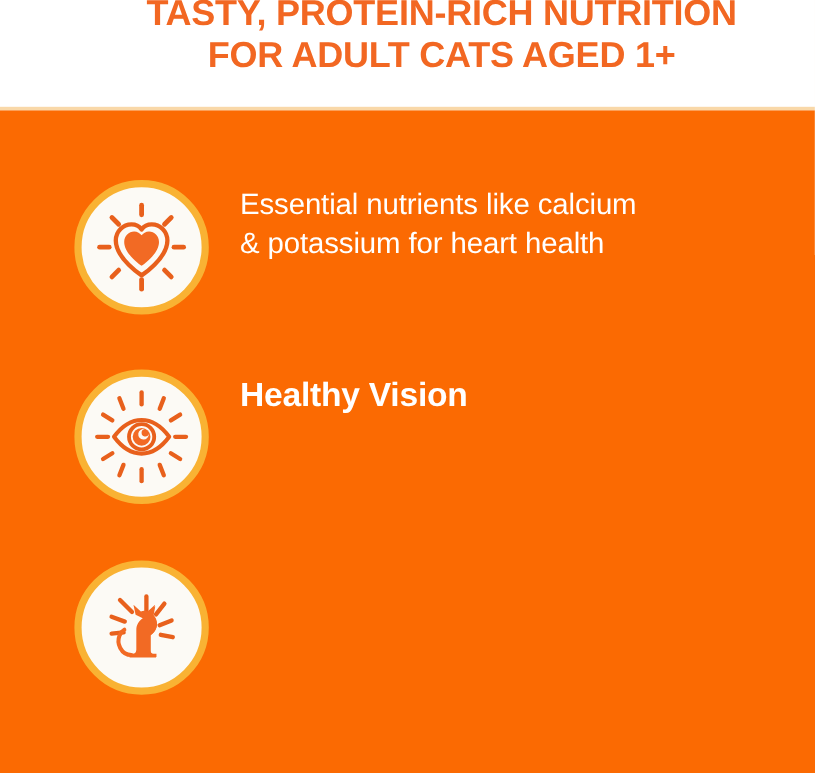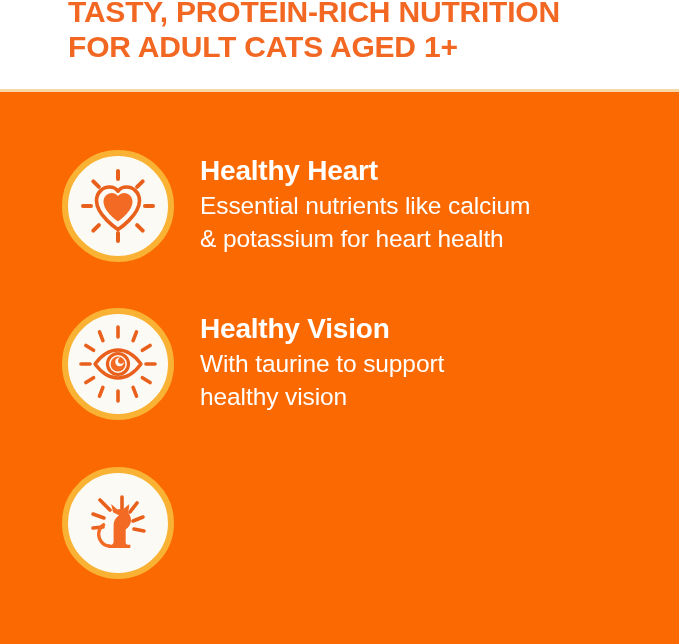--- a/index.html
+++ b/index.html
@@ -21,20 +21,21 @@
   }
 
   
   #header-band {
     position: absolute;
     left: 0;
     top: 0;
     width: 679px;
     height: 90px;
     background: #ffffff;
+    text-align: center;
   }
   #headline {
     position: absolute;
     left: 68px;
     top: -6px;
     width: 600px;
     color: #F26722;
     font-family: "Liberation Sans", sans-serif;
     font-weight: bold;
     font-size: 30px;
@@ -144,21 +145,20 @@
             <line x1="39" y1="74" x2="39" y2="66"></line>
             <line x1="14.3" y1="63.7" x2="19.9" y2="58.1"></line>
             <line x1="4" y1="39" x2="12" y2="39"></line>
             <line x1="14.3" y1="14.3" x2="19.9" y2="19.9"></line>
           </g>
           <path d="M39 62.5 C39 62.5 17.5 48.5 17.5 33.5 C17.5 25.8 23.6 20 30.6 20 C34.6 20 37.4 22 39 24.2 C40.6 22 43.4 20 47.4 20 C54.4 20 60.5 25.8 60.5 33.5 C60.5 48.5 39 62.5 39 62.5 Z" fill="none" stroke="#E8601C" stroke-width="3.6" stroke-linejoin="round"></path>
           <path d="M39 54.5 C39 54.5 24.5 45 24.5 34.6 C24.5 29.6 28.4 25.9 32.8 25.9 C35.5 25.9 37.8 27.4 39 29.1 C40.2 27.4 42.5 25.9 45.2 25.9 C49.6 25.9 53.5 29.6 53.5 34.6 C53.5 45 39 54.5 39 54.5 Z" fill="#F26A24"></path>
         </svg>
       </div>
       <div class="benefit-text">
-        <p class="benefit-title">Healthy Heart</p>
         <p class="benefit-desc">Essential nutrients like calcium
 &amp; potassium for heart health</p>
       </div>
     </div>
 
     <div class="benefit-row" data-row="1">
       <div class="icon-badge">
         <svg width="80" height="80" viewBox="0 0 80 80" aria-hidden="true">
           <g stroke="#E8601C" stroke-width="3.6" stroke-linecap="round" fill="none">
             <line x1="40" y1="3" x2="40" y2="13"></line>
@@ -175,22 +175,20 @@
             <line x1="21.5" y1="7.9" x2="24.9" y2="16.6"></line>
           </g>
           <path d="M17 40 C24 30.5 31.8 26 40 26 C48.2 26 56 30.5 63 40 C56 49.5 48.2 54 40 54 C31.8 54 24 49.5 17 40 Z" fill="none" stroke="#E8601C" stroke-width="3.4" stroke-linejoin="round"></path>
           <circle cx="40" cy="40" r="10.5" fill="none" stroke="#E8601C" stroke-width="3.2"></circle>
           <circle cx="40" cy="40" r="7.4" fill="#F26A24"></circle>
           <path d="M42.6 33.6 a4.4 4.4 0 1 0 3.4 4.1 a3.1 3.1 0 1 1 -3.4 -4.1 Z" fill="#FCFAF5"></path>
         </svg>
       </div>
       <div class="benefit-text">
         <p class="benefit-title">Healthy Vision</p>
-        <p class="benefit-desc">With taurine to support
-healthy vision</p>
       </div>
     </div>
 
     <div class="benefit-row" data-row="2">
       <div class="icon-badge">
         <svg width="80" height="80" viewBox="0 0 80 80" aria-hidden="true">
           <g stroke="#E8601C" stroke-width="3.6" stroke-linecap="round" fill="none">
             <line x1="22" y1="17" x2="32" y2="27"></line>
             <line x1="15" y1="31" x2="26" y2="35"></line>
             <line x1="15" y1="45" x2="25" y2="44"></line>

